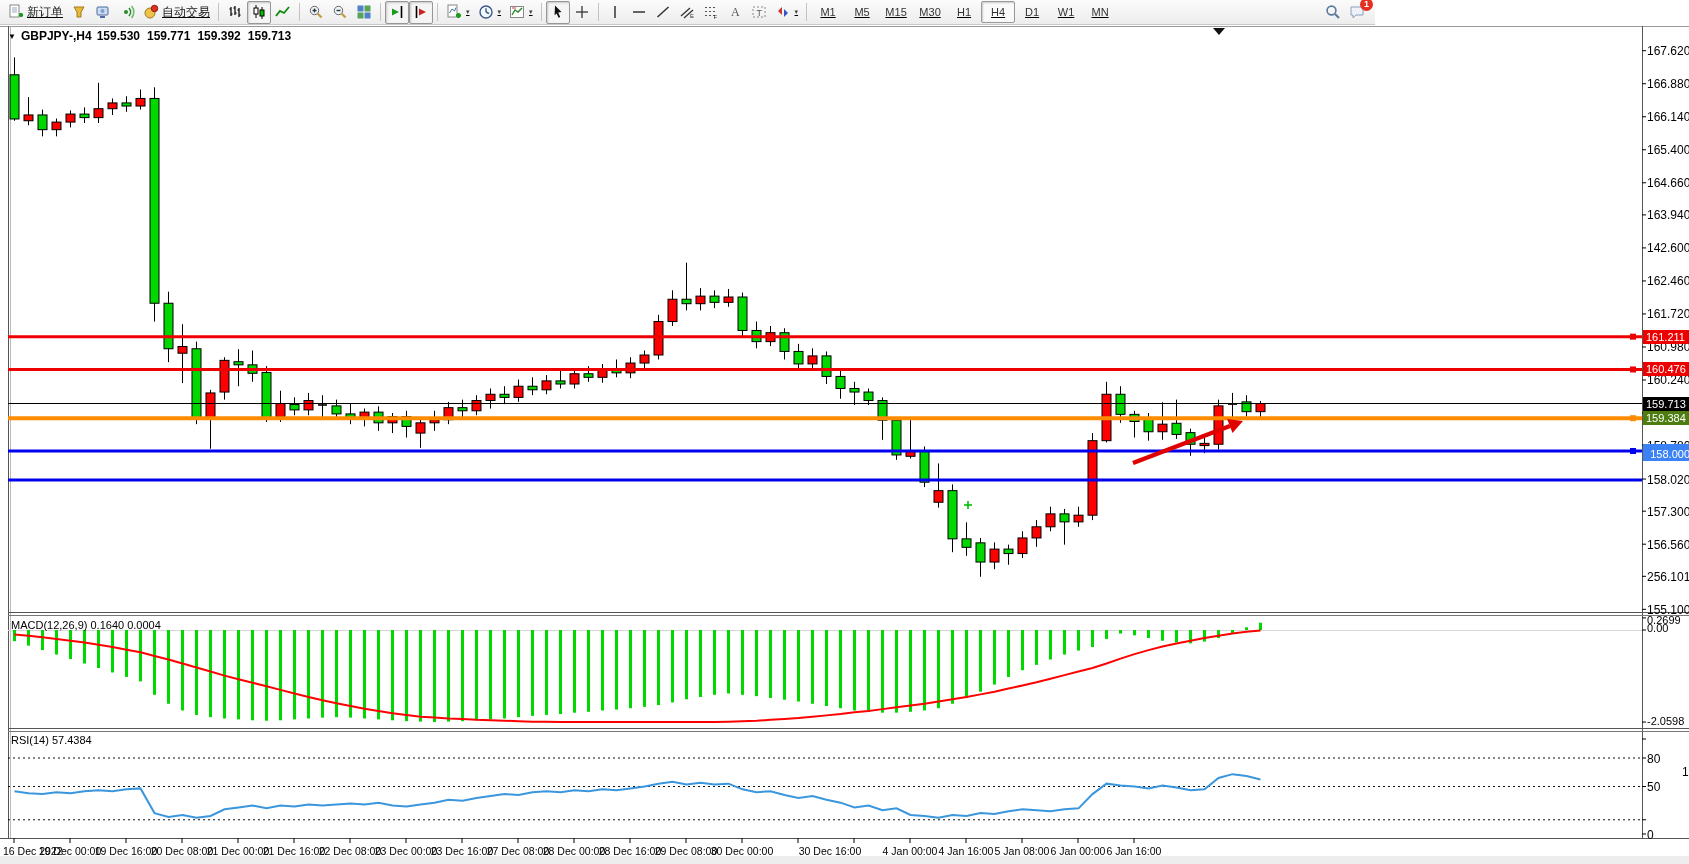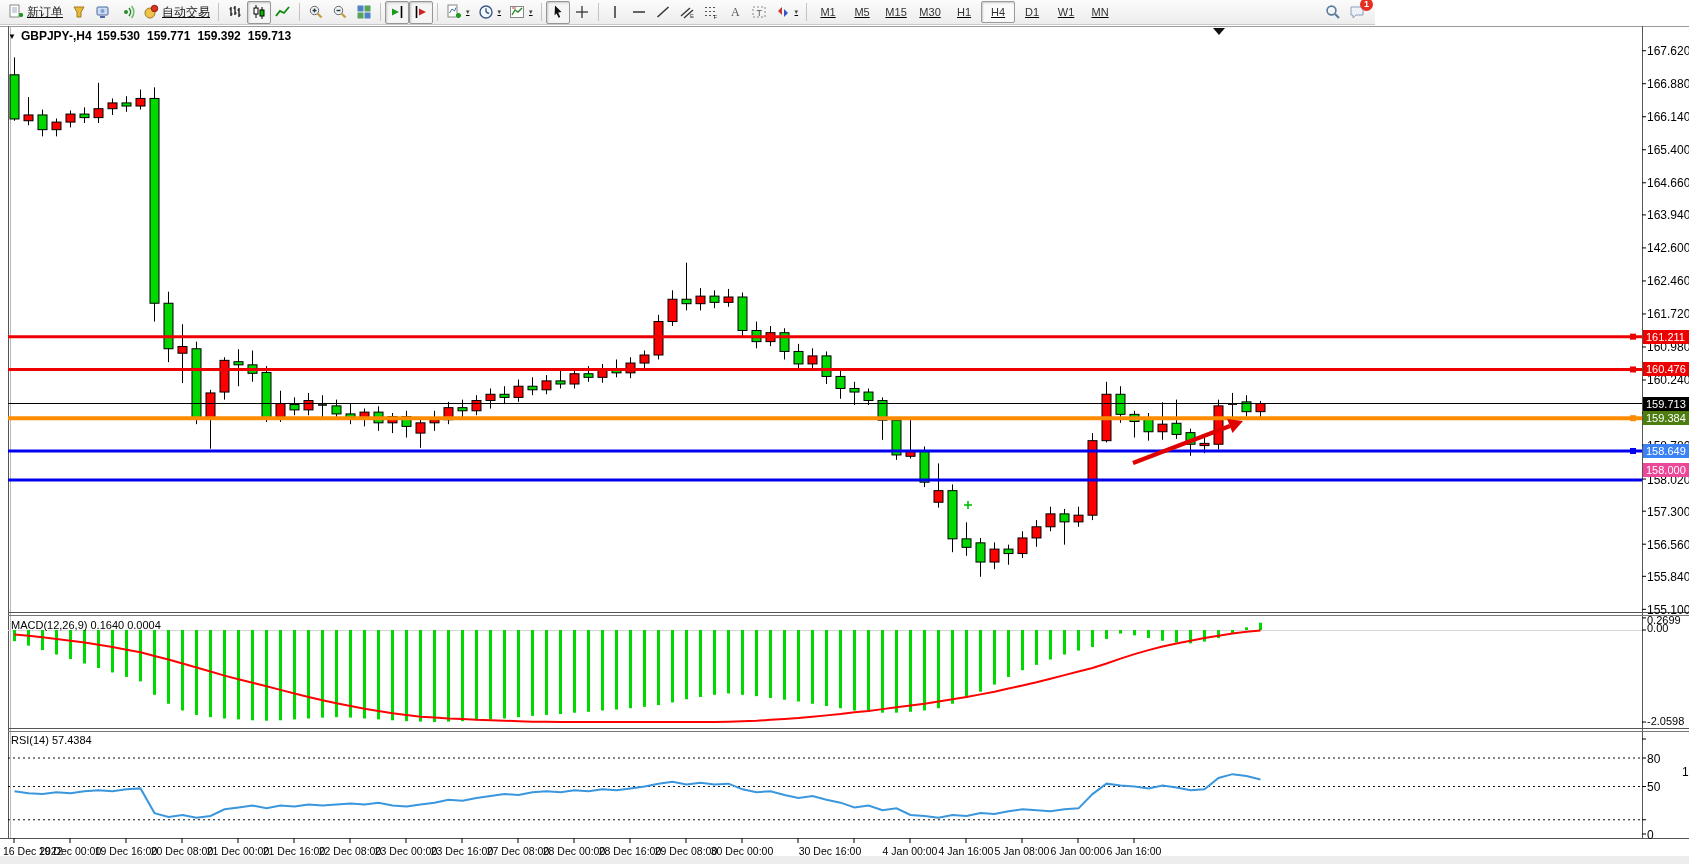--- a/index.html
+++ b/index.html
@@ -652,21 +652,21 @@
       <span class="axis-label" style="top: 216.42px;">142.600</span>
       <span class="axis-label" style="top: 249.439px;">162.460</span>
       <span class="axis-label" style="top: 282.458px;">161.720</span>
       <span class="axis-label" style="top: 315.477px;">160.980</span>
       <span class="axis-label" style="top: 348.496px;">160.240</span>
       <span class="axis-label" style="top: 381.514px;">159.500</span>
       <span class="axis-label" style="top: 413.641px;">158.780</span>
       <span class="axis-label" style="top: 447.552px;">158.020</span>
       <span class="axis-label" style="top: 479.678px;">157.300</span>
       <span class="axis-label" style="top: 512.697px;">156.560</span>
-      <span class="axis-label" style="top: 544.824px;">155.840</span>
+      <span class="axis-label" style="top: 544.824px;">256.101</span>
       <span class="axis-label" style="top: 577.842px;">155.100</span>
       <span class="axis-label" style="top: 740px; margin-left: 35px;">100</span>
       <span class="axis-label" style="top: 726.5px;">80</span>
       <span class="axis-label" style="top: 755px;">50</span>
       <span class="axis-label" style="top: 812px; margin-top: 48px;">15</span>
       <span class="axis-label" style="top: 802.5px;">0</span>
     </div>
   <div id="time-axis">
       <span class="time-label" style="left: 3px;">16 Dec 2022</span>
       <span class="time-label" style="left: 70px; transform: translateX(-50%);">19 Dec 00:00</span>
@@ -689,17 +689,17 @@
       <span class="time-label" style="left: 1022px; transform: translateX(-50%);">5 Jan 08:00</span>
       <span class="time-label" style="left: 1078px; transform: translateX(-50%);">6 Jan 00:00</span>
       <span class="time-label" style="left: 1134px; transform: translateX(-50%);">6 Jan 16:00</span>
     </div>
   <div id="badges">
       <div class="badge" style="top: 304.67px; background: rgb(238, 0, 0);">161.211</div>
       <div class="badge" style="top: 337.465px; background: rgb(238, 0, 0);">160.476</div>
       <div class="badge" style="top: 371.51px; background: rgb(0, 0, 0);">159.713</div>
       <div class="badge" style="top: 386.19px; background: #4d7c0f;">159.384</div>
       <div class="badge" style="top: 418.986px; background: #3b82f6;">158.649</div>
-      <div class="badge" style="top: 438px; background: #ec4899;">158.000</div>
+      <div class="badge" style="top: 422px; background: #3b82f6; text-align: right;">158.000</div>
     </div>
 </div>
 
 <div id="footer-strip"></div>
 
 </body></html>

